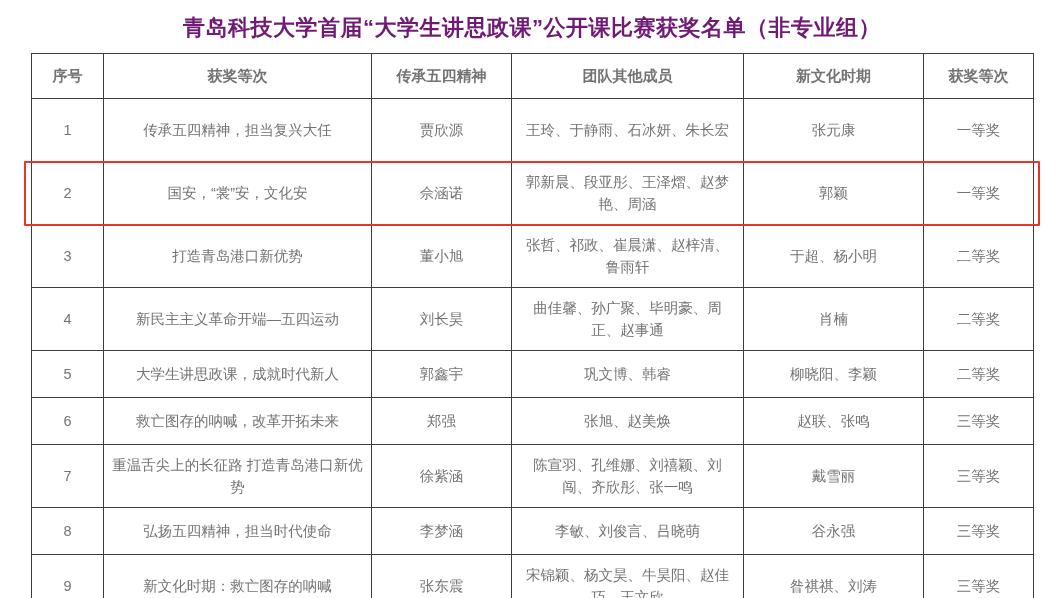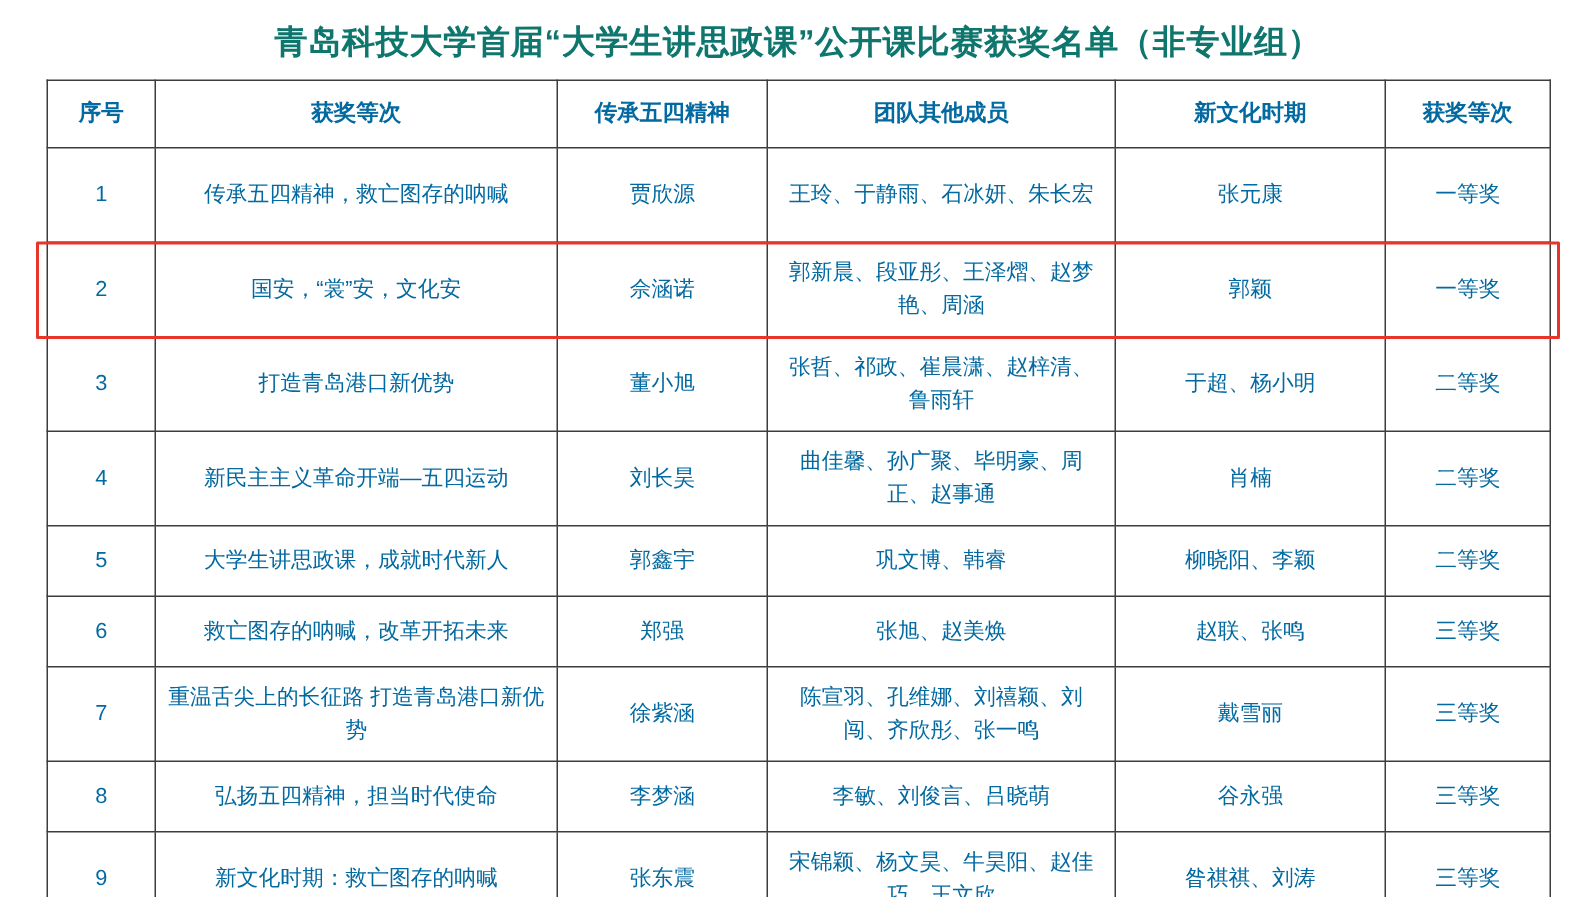--- a/index.html
+++ b/index.html
@@ -20,21 +20,21 @@
     height: 598px;
     background: #ffffff;
     box-sizing: border-box;
   }
   .doc-title {
     text-align: center;
     font-size: 22px;
     font-weight: bold;
     letter-spacing: 0.5px;
     padding: 13px 10px 10px 10px;
-    color: #0f766e;
+    color: #701a75;
     font-family: "Liberation Sans", sans-serif;
     white-space: nowrap;
   }
   .table-wrap {
     position: relative;
     margin: 0 31px;
   }
   table.award {
     border-collapse: collapse;
     width: 1002px;
@@ -49,21 +49,21 @@
   table.award col.c5 { width: 110px; }
 
   table.award th,
   table.award td {
     border: 1px solid #3d3d3d;
     text-align: center;
     vertical-align: middle;
     font-size: 14.5px;
     line-height: 1.55;
     padding: 6px 7px;
-    color: #0369a1;
+    color: #737373;
     word-break: break-all;
   }
   table.award thead th {
     font-weight: bold;
     font-size: 15px;
     height: 34px;
     padding: 5px 6px;
   }
   table.award tbody td {
     height: 34px;
@@ -109,21 +109,21 @@
           <th>获奖等次</th>
           <th>传承五四精神</th>
           <th>团队其他成员</th>
           <th>新文化时期</th>
           <th>获奖等次</th>
         </tr>
       </thead>
       <tbody>
         <tr class="two-line">
           <td class="cell-idx">1</td>
-          <td>传承五四精神，救亡图存的呐喊</td>
+          <td>传承五四精神，担当复兴大任</td>
           <td>贾欣源</td>
           <td>王玲、于静雨、石冰妍、朱长宏</td>
           <td>张元康</td>
           <td>一等奖</td>
         </tr>
         <tr class="two-line">
           <td class="cell-idx">2</td>
           <td>国安，“裳”安，文化安</td>
           <td>佘涵诺</td>
           <td>郭新晨、段亚彤、王泽熠、赵梦艳、周涵</td>

